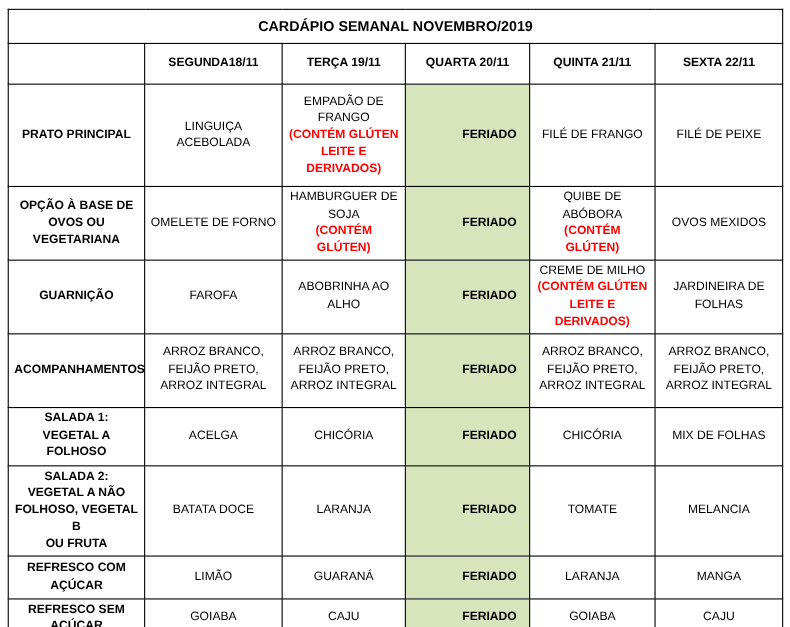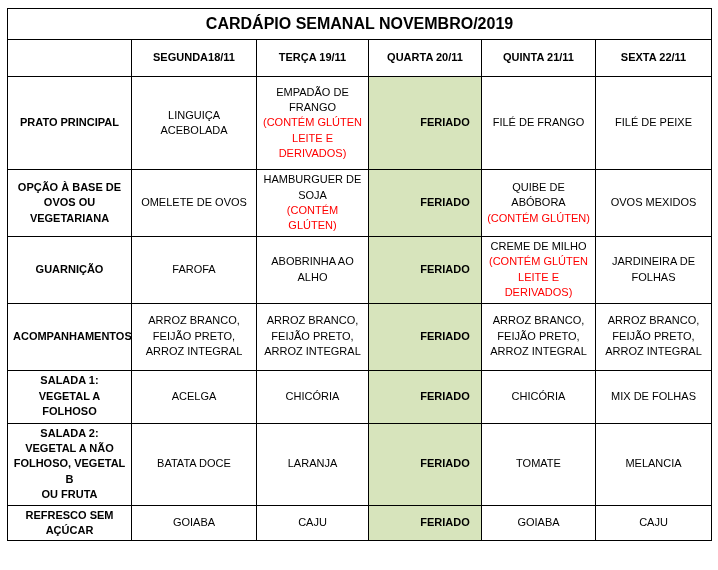--- a/index.html
+++ b/index.html
@@ -19,25 +19,25 @@
   td, th {
     border:1px solid #000000;
     text-align:center;
     vertical-align:middle;
     padding:2px 5px;
     font-size:11px;
     line-height:1.4;
     color:#000000;
     overflow:hidden;
   }
-  .title-cell  { font-weight:bold; font-size:16px; height:26px;text-align:center; }
+  .title-cell  { font-weight:bold; font-size:13px; height:26px;text-align:center; }
   .header-row th { font-weight:bold; height:32px; }
   .row-label   { font-weight:bold; white-space:pre-line; }
   .holiday     { font-weight:bold; background:#d7e4bc;padding-left:45px; }
-  .warning     { color:#ff0000; font-weight:normal; }
+  .warning     { color:#ff0000; font-weight:bold; }
 </style>
 </head>
 <body>
 
 <div class="sheet">
   <table>
     <colgroup>
       <col style="width:124px">
         <col style="width:125px">
         <col style="width:112px">
@@ -64,21 +64,21 @@
           <td><span>LINGUIÇA ACEBOLADA</span></td>
           <td><span>EMPADÃO DE FRANGO</span><div class="warning" style="color: rgb(255, 0, 0);">(CONTÉM GLÚTEN LEITE E DERIVADOS)</div></td>
           <td class="holiday" style="background-color: rgb(215, 228, 188);">FERIADO</td>
           <td><span>FILÉ DE FRANGO</span></td>
           <td><span>FILÉ DE PEIXE</span></td>
         </tr>
         <tr>
           <td class="row-label" style="height: 62px;">OPÇÃO À BASE DE
 OVOS OU
 VEGETARIANA</td>
-          <td><span>OMELETE DE OVOS</span></td>
+          <td><span>OMELETE DE FORNO</span></td>
           <td><span>HAMBURGUER DE SOJA</span><div class="warning" style="color: rgb(255, 0, 0);">(CONTÉM GLÚTEN)</div></td>
           <td class="holiday" style="background-color: rgb(215, 228, 188);">FERIADO</td>
           <td><span>QUIBE DE ABÓBORA</span><div class="warning" style="color: rgb(255, 0, 0);">(CONTÉM GLÚTEN)</div></td>
           <td><span>OVOS MEXIDOS</span></td>
         </tr>
         <tr>
           <td class="row-label" style="height: 51px;">GUARNIÇÃO</td>
           <td><span>FAROFA</span></td>
           <td><span>ABOBRINHA AO ALHO</span></td>
           <td class="holiday" style="background-color: rgb(215, 228, 188);">FERIADO</td>
@@ -107,20 +107,29 @@
 VEGETAL A NÃO
 FOLHOSO, VEGETAL B
 OU FRUTA</td>
           <td><span>BATATA DOCE</span></td>
           <td><span>LARANJA</span></td>
           <td class="holiday" style="background-color: rgb(215, 228, 188);">FERIADO</td>
           <td><span>TOMATE</span></td>
           <td><span>MELANCIA</span></td>
         </tr>
         <tr>
+          <td class="row-label" style="height: 34px;">REFRESCO COM
+AÇÚCAR</td>
+          <td><span>LIMÃO</span></td>
+          <td><span>GUARANÁ</span></td>
+          <td class="holiday" style="background-color: rgb(215, 228, 188);">FERIADO</td>
+          <td><span>LARANJA</span></td>
+          <td><span>MANGA</span></td>
+        </tr>
+        <tr>
           <td class="row-label" style="height: 30px;">REFRESCO SEM
 AÇÚCAR</td>
           <td><span>GOIABA</span></td>
           <td><span>CAJU</span></td>
           <td class="holiday" style="background-color: rgb(215, 228, 188);">FERIADO</td>
           <td><span>GOIABA</span></td>
           <td><span>CAJU</span></td>
         </tr>
       </tbody>
   </table>

